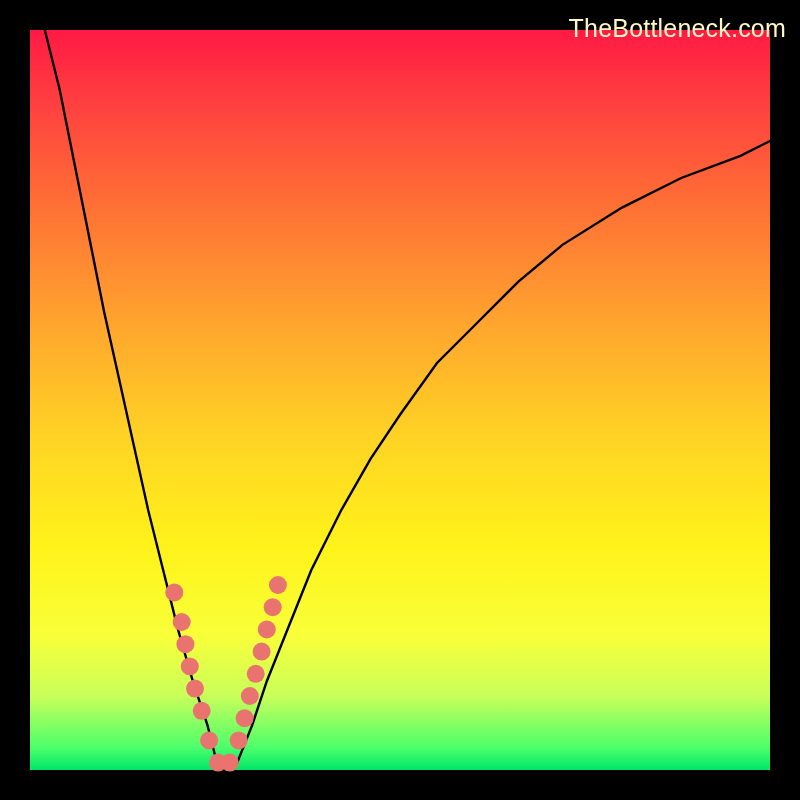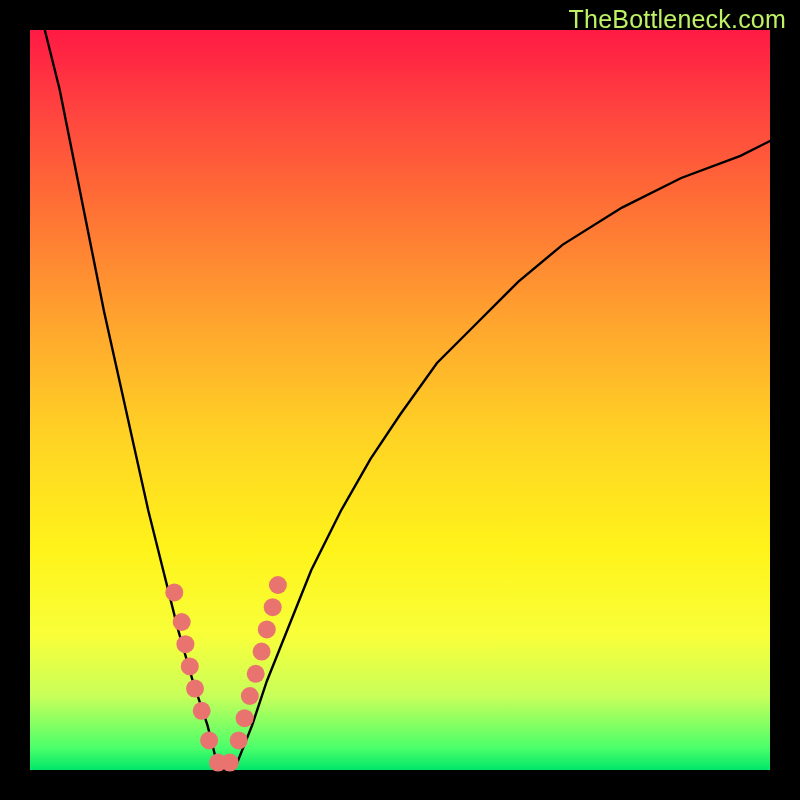--- a/index.html
+++ b/index.html
@@ -29,23 +29,23 @@
       #ffa62e 40%,
       #ffd324 55%,
       #fff31a 70%,
       #f8ff3a 82%,
       #c8ff5a 90%,
       #4cff6a 97%,
       #00e66a 100%);
   }
   .watermark {
     position: absolute;
-    top: 5px;
+    top: 14px;
     right: 14px;
-    color: #bef264;
+    color: #fef9c3;
     font-size: 25px;
     letter-spacing: 0.2px;
     font-weight: 400;
     user-select: none;
   }
   svg.overlay {
     position: absolute;
     left: 0;
     top: 0;
     width: 740px;

